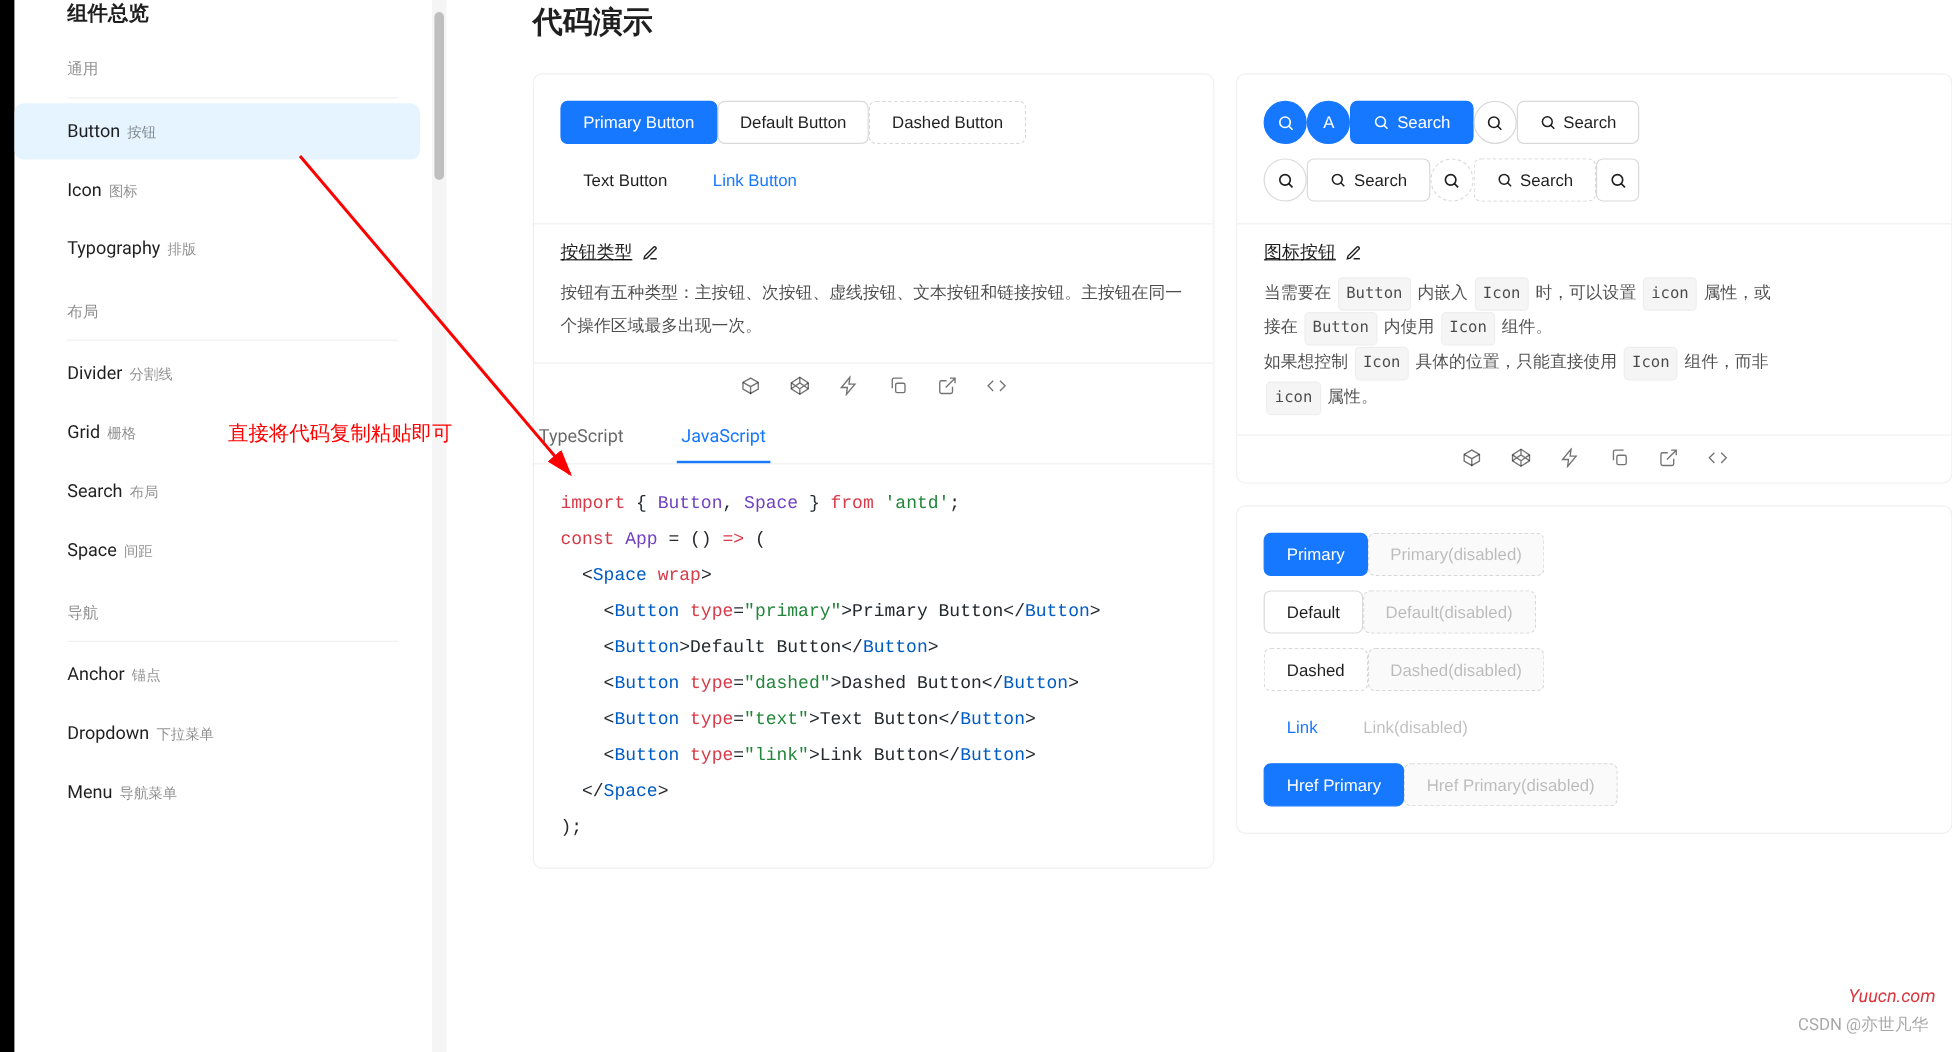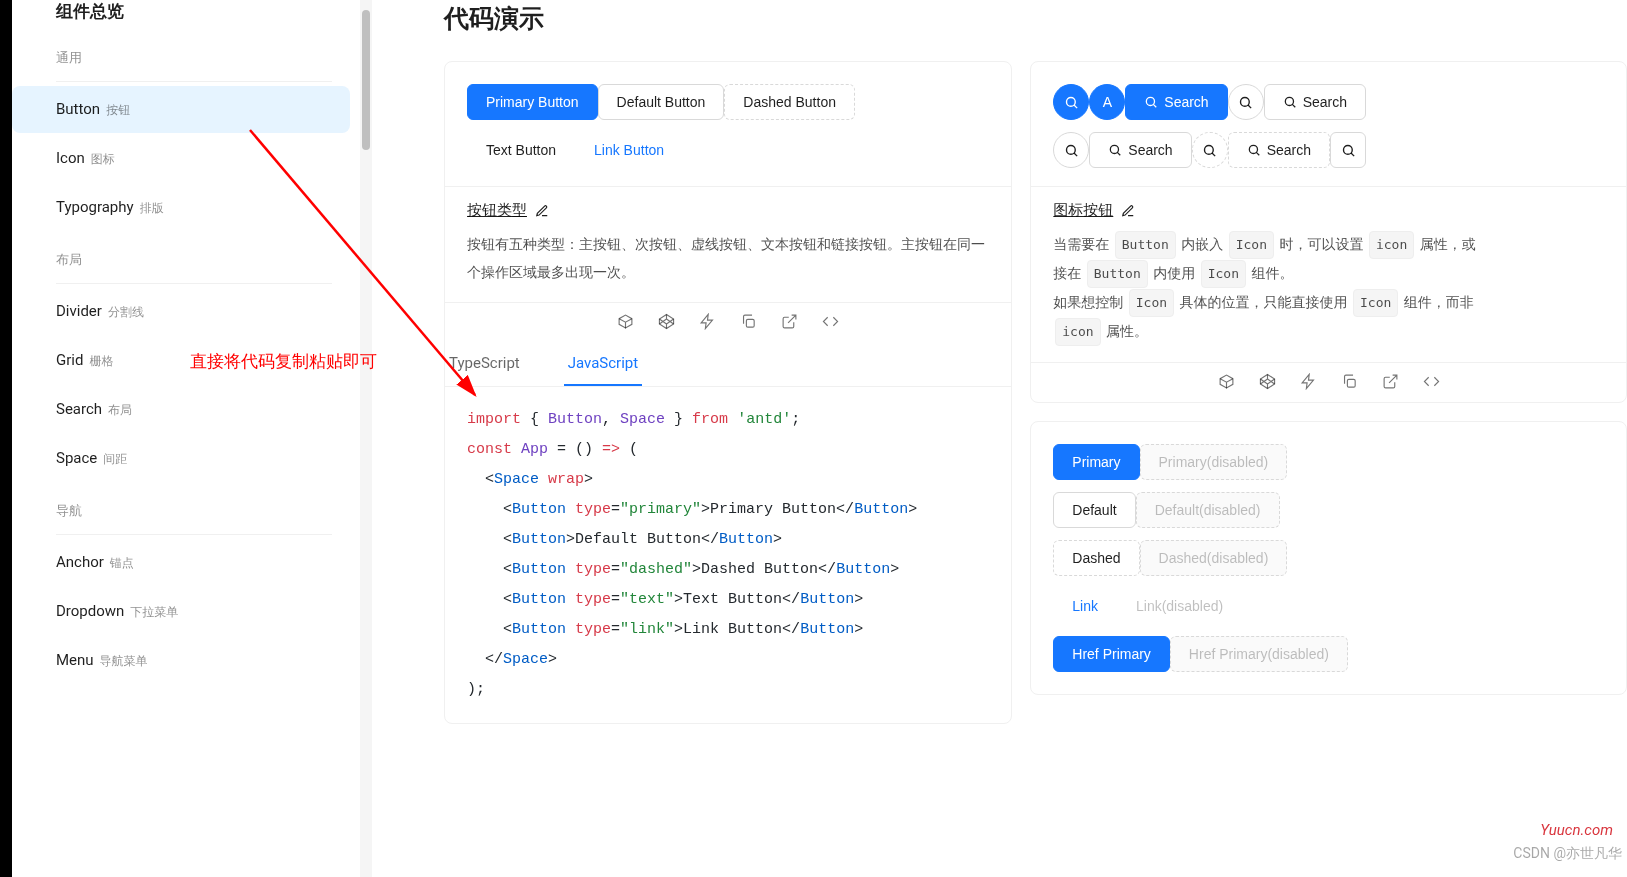--- a/index.html
+++ b/index.html
@@ -52,21 +52,21 @@
 .tok-kw { color: #d73a49; text-align: center; }
 .tok-fn { color: #6f42c1; }
 .tok-str { color: #22863a; }
 .tok-tag { color: #005cc5; }
 .tok-attr { color: #d73a49; }
 .tok-punc { color: #24292e; }
 .tok-plain { color: #24292e; }
 .annot { position: absolute; color: #ff0000; font-size: 17px; font-weight: 400; pointer-events: none; }
 .arrow-svg { position: absolute; pointer-events: none; }
 .watermark1 { position: absolute; right: 14px; bottom: 38px; color: #d9363e; font-style: italic; font-size: 15px; text-align: center; }
-.watermark2 { position: absolute; right: 5px; bottom: 14px; color: rgba(0,0,0,0.35); font-size: 14px; }
+.watermark2 { position: absolute; right: 20px; bottom: 14px; color: rgba(0,0,0,0.35); font-size: 14px; }
 svg { display: block; }
 </style>
 </head>
 <body>
 
 <div class="app">
   <div class="left-edge"></div>
 
   <aside class="sidebar">
     <div class="side-heading">组件总览</div>

